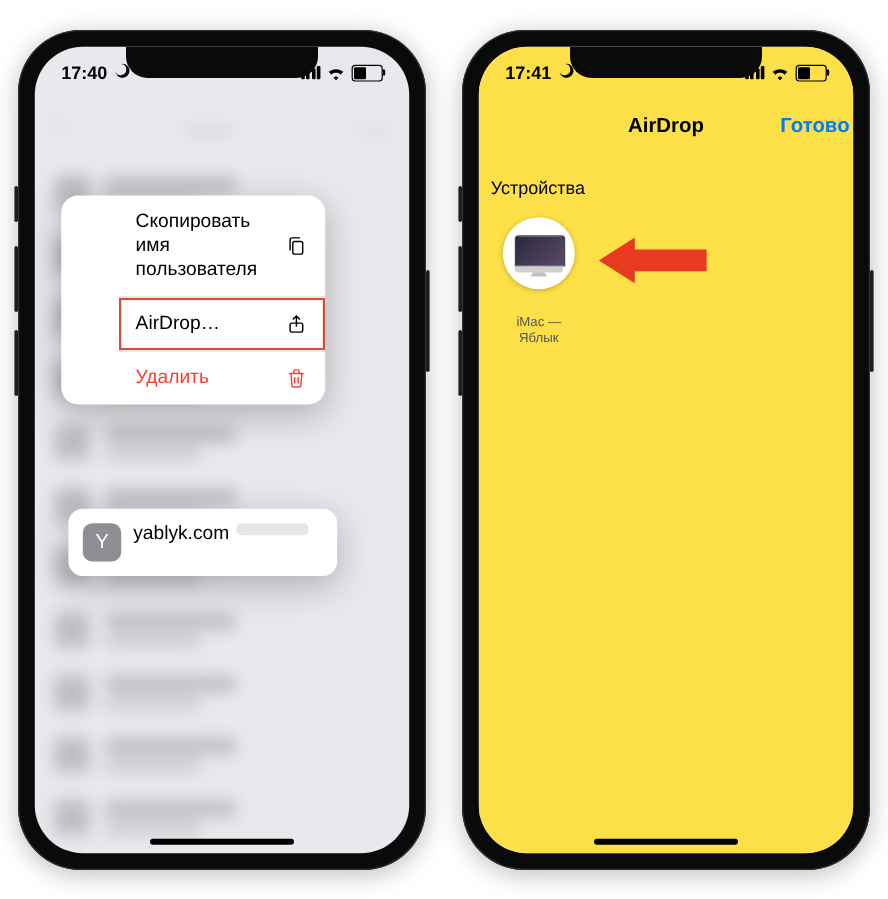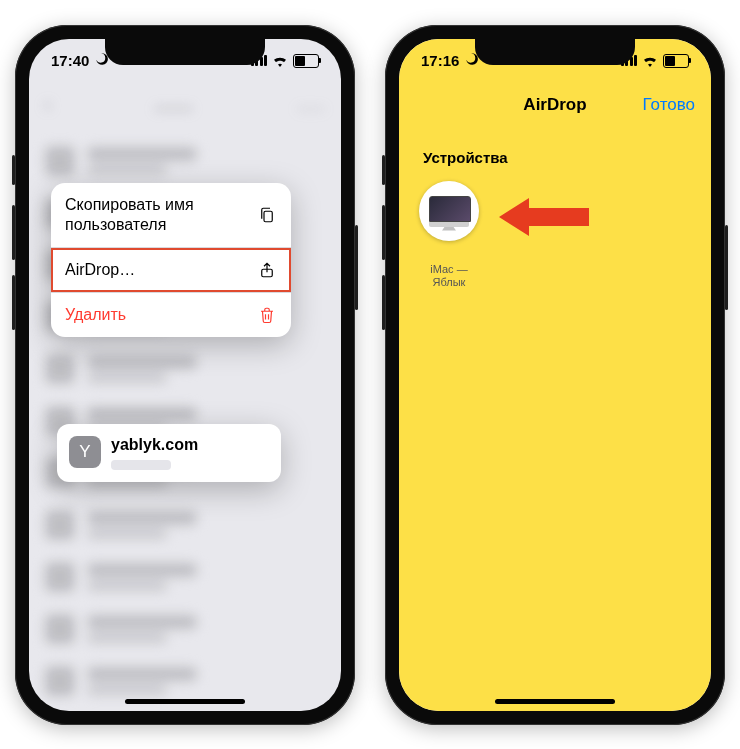--- a/index.html
+++ b/index.html
@@ -59,47 +59,47 @@
   .fake-nav .c{color:#8e8e93;}
   .fake-nav .m{font-weight:600;color:#8e8e93;}
   .fake-row{height:44px;margin:0 16px 8px;display:flex;align-items:center;gap:12px;}
   .fake-avatar{width:30px;height:30px;background:#c7c7cc;border-radius:6px;}
   .fake-line{height:14px;border-radius:6px;background:#c7c7cc;}
   .fake-line.a{width:110px;}
   .fake-line.b{width:80px;height:10px;background:#d1d1d6;margin-top:4px;}
   .overlay-dim{position:absolute;inset:0;background:rgba(10,10,10,0.04);}
 
   .ctx-menu{
-    position:absolute;left:22px;top:144px;width:240px;background:#fff;border-radius:14px;
-    box-shadow:0 8px 30px rgba(0,0,0,0.25);overflow:hidden;z-index:60;
+    position:absolute;left:22px;top:124px;width:172px;background:#fff;border-radius:14px;
+    box-shadow:0 8px 30px rgba(0,0,0,0.25);overflow:hidden;z-index:60;padding-left:48px;
   }
   .ctx-item{
     display:flex;align-items:center;justify-content:space-between;padding:12px 14px;font-size:16px;
     border-bottom:1px solid var(--divider);cursor:pointer;
   }
   .ctx-item:last-child{border-bottom:none;}
   .ctx-item .lbl{line-height:1.25;}
   .ctx-item .icn{flex:0 0 20px;display:flex;justify-content:center;}
   .ctx-item.destructive{color:var(--ios-red);}
   .ctx-item.highlight{box-shadow:inset 0 0 0 2px #e04a2f;gap:16px;}
   
   .preview-card{
     position:absolute;left:28px;top:385px;width:200px;background:#fff;border-radius:12px;
     box-shadow:0 8px 30px rgba(0,0,0,0.25);padding:12px;display:flex;gap:10px;align-items:flex-start;z-index:60;
   }
   .preview-avatar{width:32px;height:32px;border-radius:8px;background:#8e8e93;color:#fff;display:flex;align-items:center;justify-content:center;font-size:17px;font-weight:500;}
-  .preview-lines{display:flex;flex-direction:column;gap:6px;font-weight:bold;}
+  .preview-lines{display:flex;flex-direction:row;gap:6px;}
   .preview-title{font-size:16px;}
   .preview-sub{width:60px;height:10px;background:#e5e5ea;border-radius:4px;}
 
   
   .screen2-content{position:absolute;inset:0;background:#fde047;}
   .nav2{position:absolute;top:44px;left:0;right:0;height:44px;display:flex;align-items:center;justify-content:center;font-size:17px;font-weight:600;}
-  .nav2 .done{position:absolute;right:16px;font-weight:400;color:var(--ios-blue);}
-  .section-label{position:absolute;top:110px;left:24px;font-size:15px;font-weight:700;}
+  .nav2 .done{position:absolute;right:3px;font-weight:700;color:var(--ios-blue);}
+  .section-label{position:absolute;top:110px;left:10px;font-size:15px;font-weight:400;}
   .device{
     position:absolute;top:142px;left:16px;width:68px;display:flex;flex-direction:column;align-items:center;gap:22px;
   }
   .device-icon{
     width:60px;height:60px;border-radius:50%;background:#fff;
     box-shadow:0 1px 4px rgba(0,0,0,0.25);display:flex;align-items:center;justify-content:center;
   }
   .imac{width:40px;height:30px;position:relative;}
   .imac .scr{width:40px;height:24px;background:linear-gradient(135deg,#2a2a3a,#5a4a6a);border:1px solid #444;border-radius:3px 3px 0 0;}
   .imac .chin{width:40px;height:5px;background:#d0d0d0;border-radius:0 0 2px 2px;}
@@ -281,21 +281,21 @@
 
   <div class="phone">
     <div class="btn-side btn-left1"></div>
     <div class="btn-side btn-left2"></div>
     <div class="btn-side btn-left3"></div>
     <div class="btn-side btn-right"></div>
     <div class="screen">
       <div class="notch"></div>
       <div class="status-bar">
         <div class="status-left">
-          <span>17:16</span>
+          <span>17:41</span>
           <span>
             <svg width="14" height="14" viewBox="0 0 24 24">
                 <path fill="#000" d="M12.5 2a9.8 9.8 0 0 0-1.9.2 8 8 0 1 1-8.4 11A10 10 0 1 0 12.5 2Z"></path>
               </svg>
           </span>
         </div>
         <div class="status-right">
           <div class="sig-bars">
               <span></span>
               <span></span>

